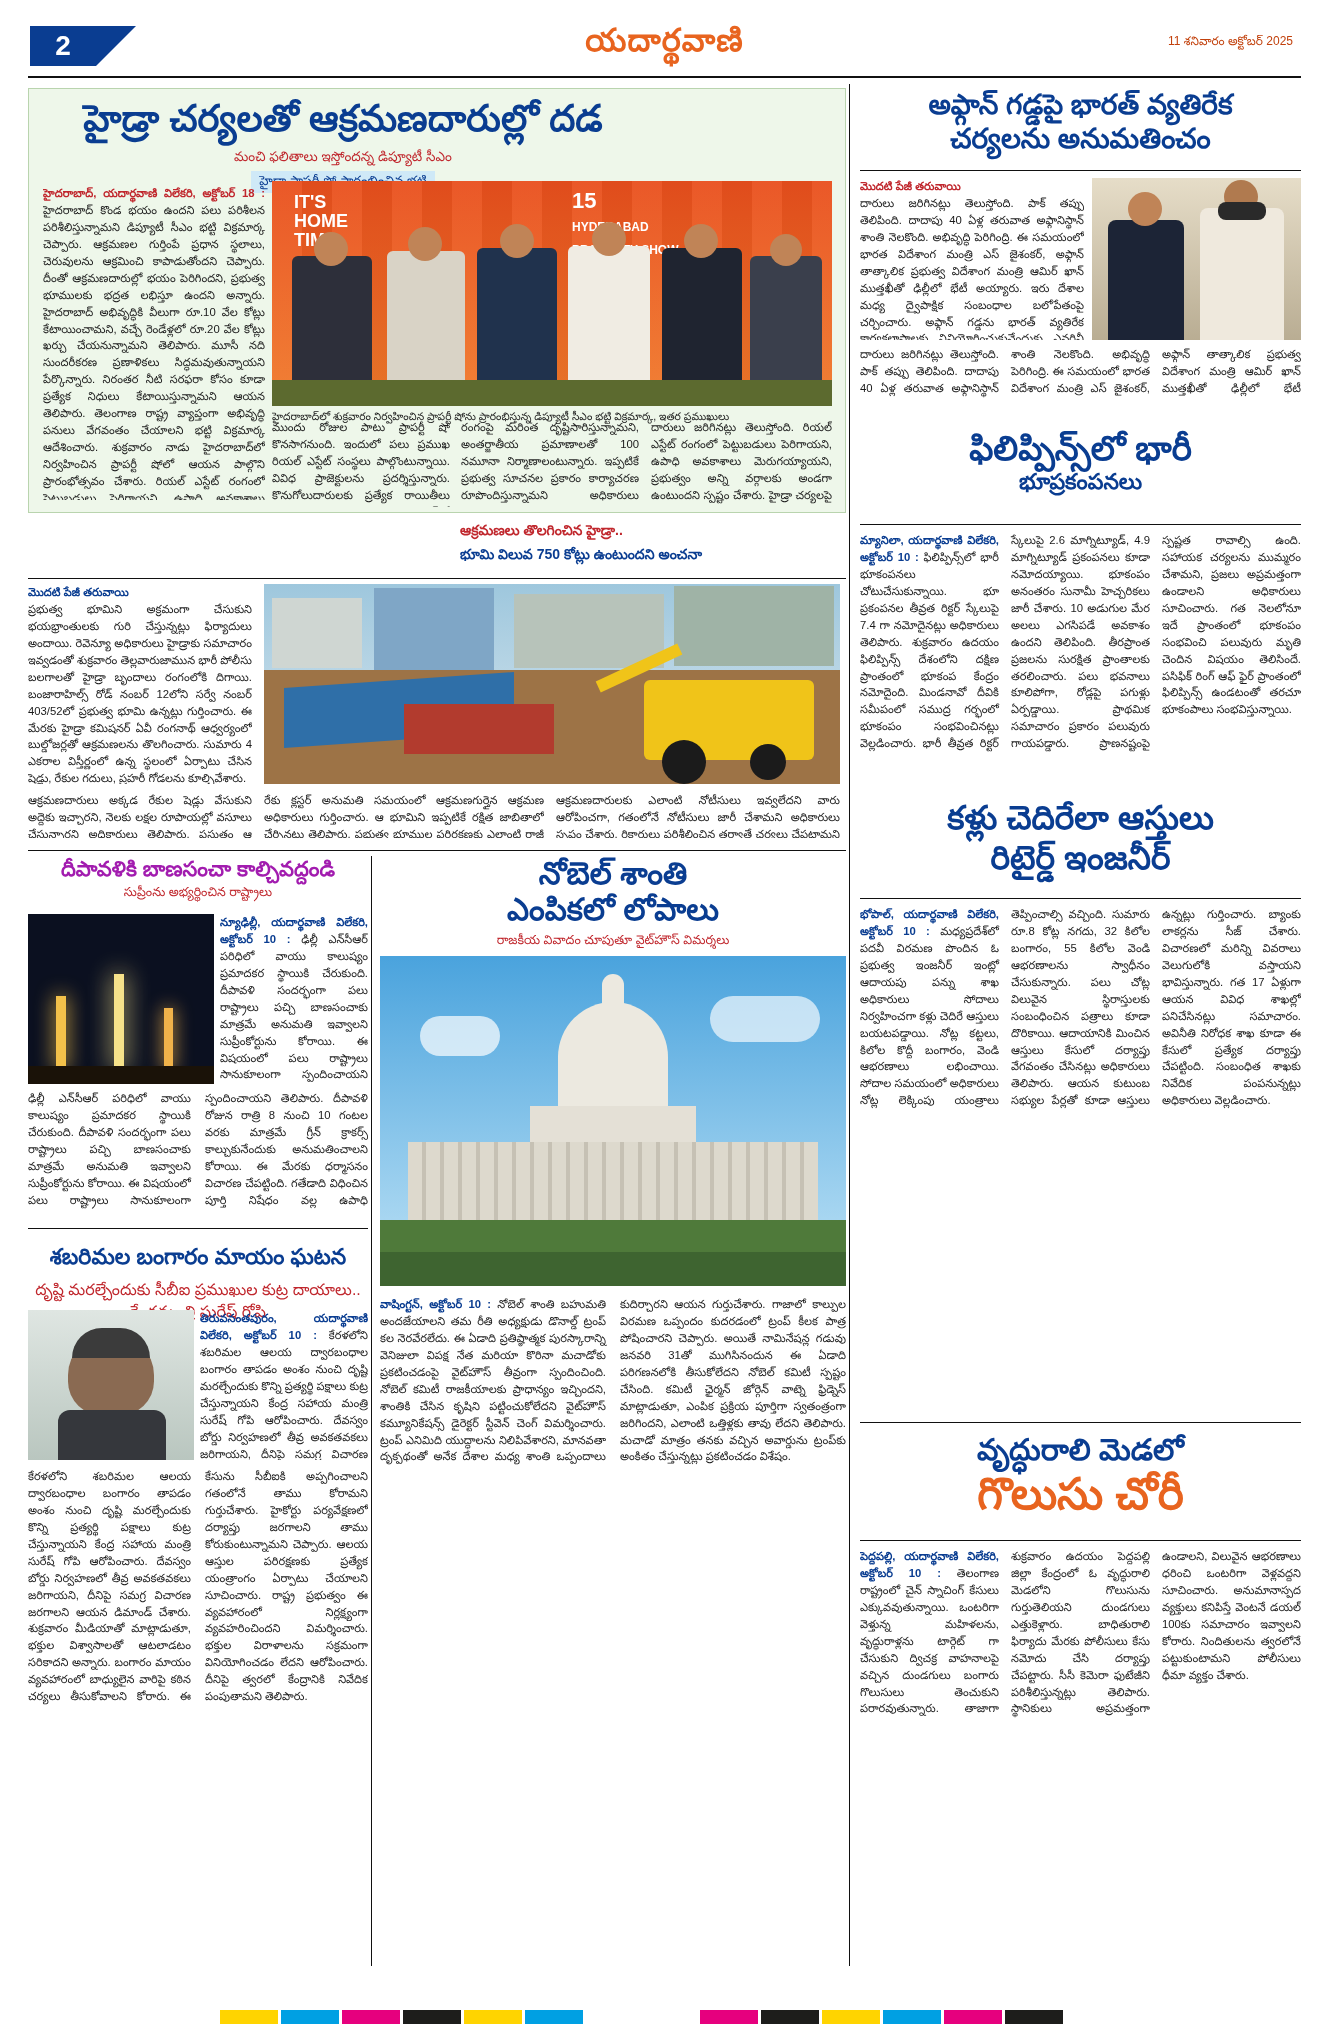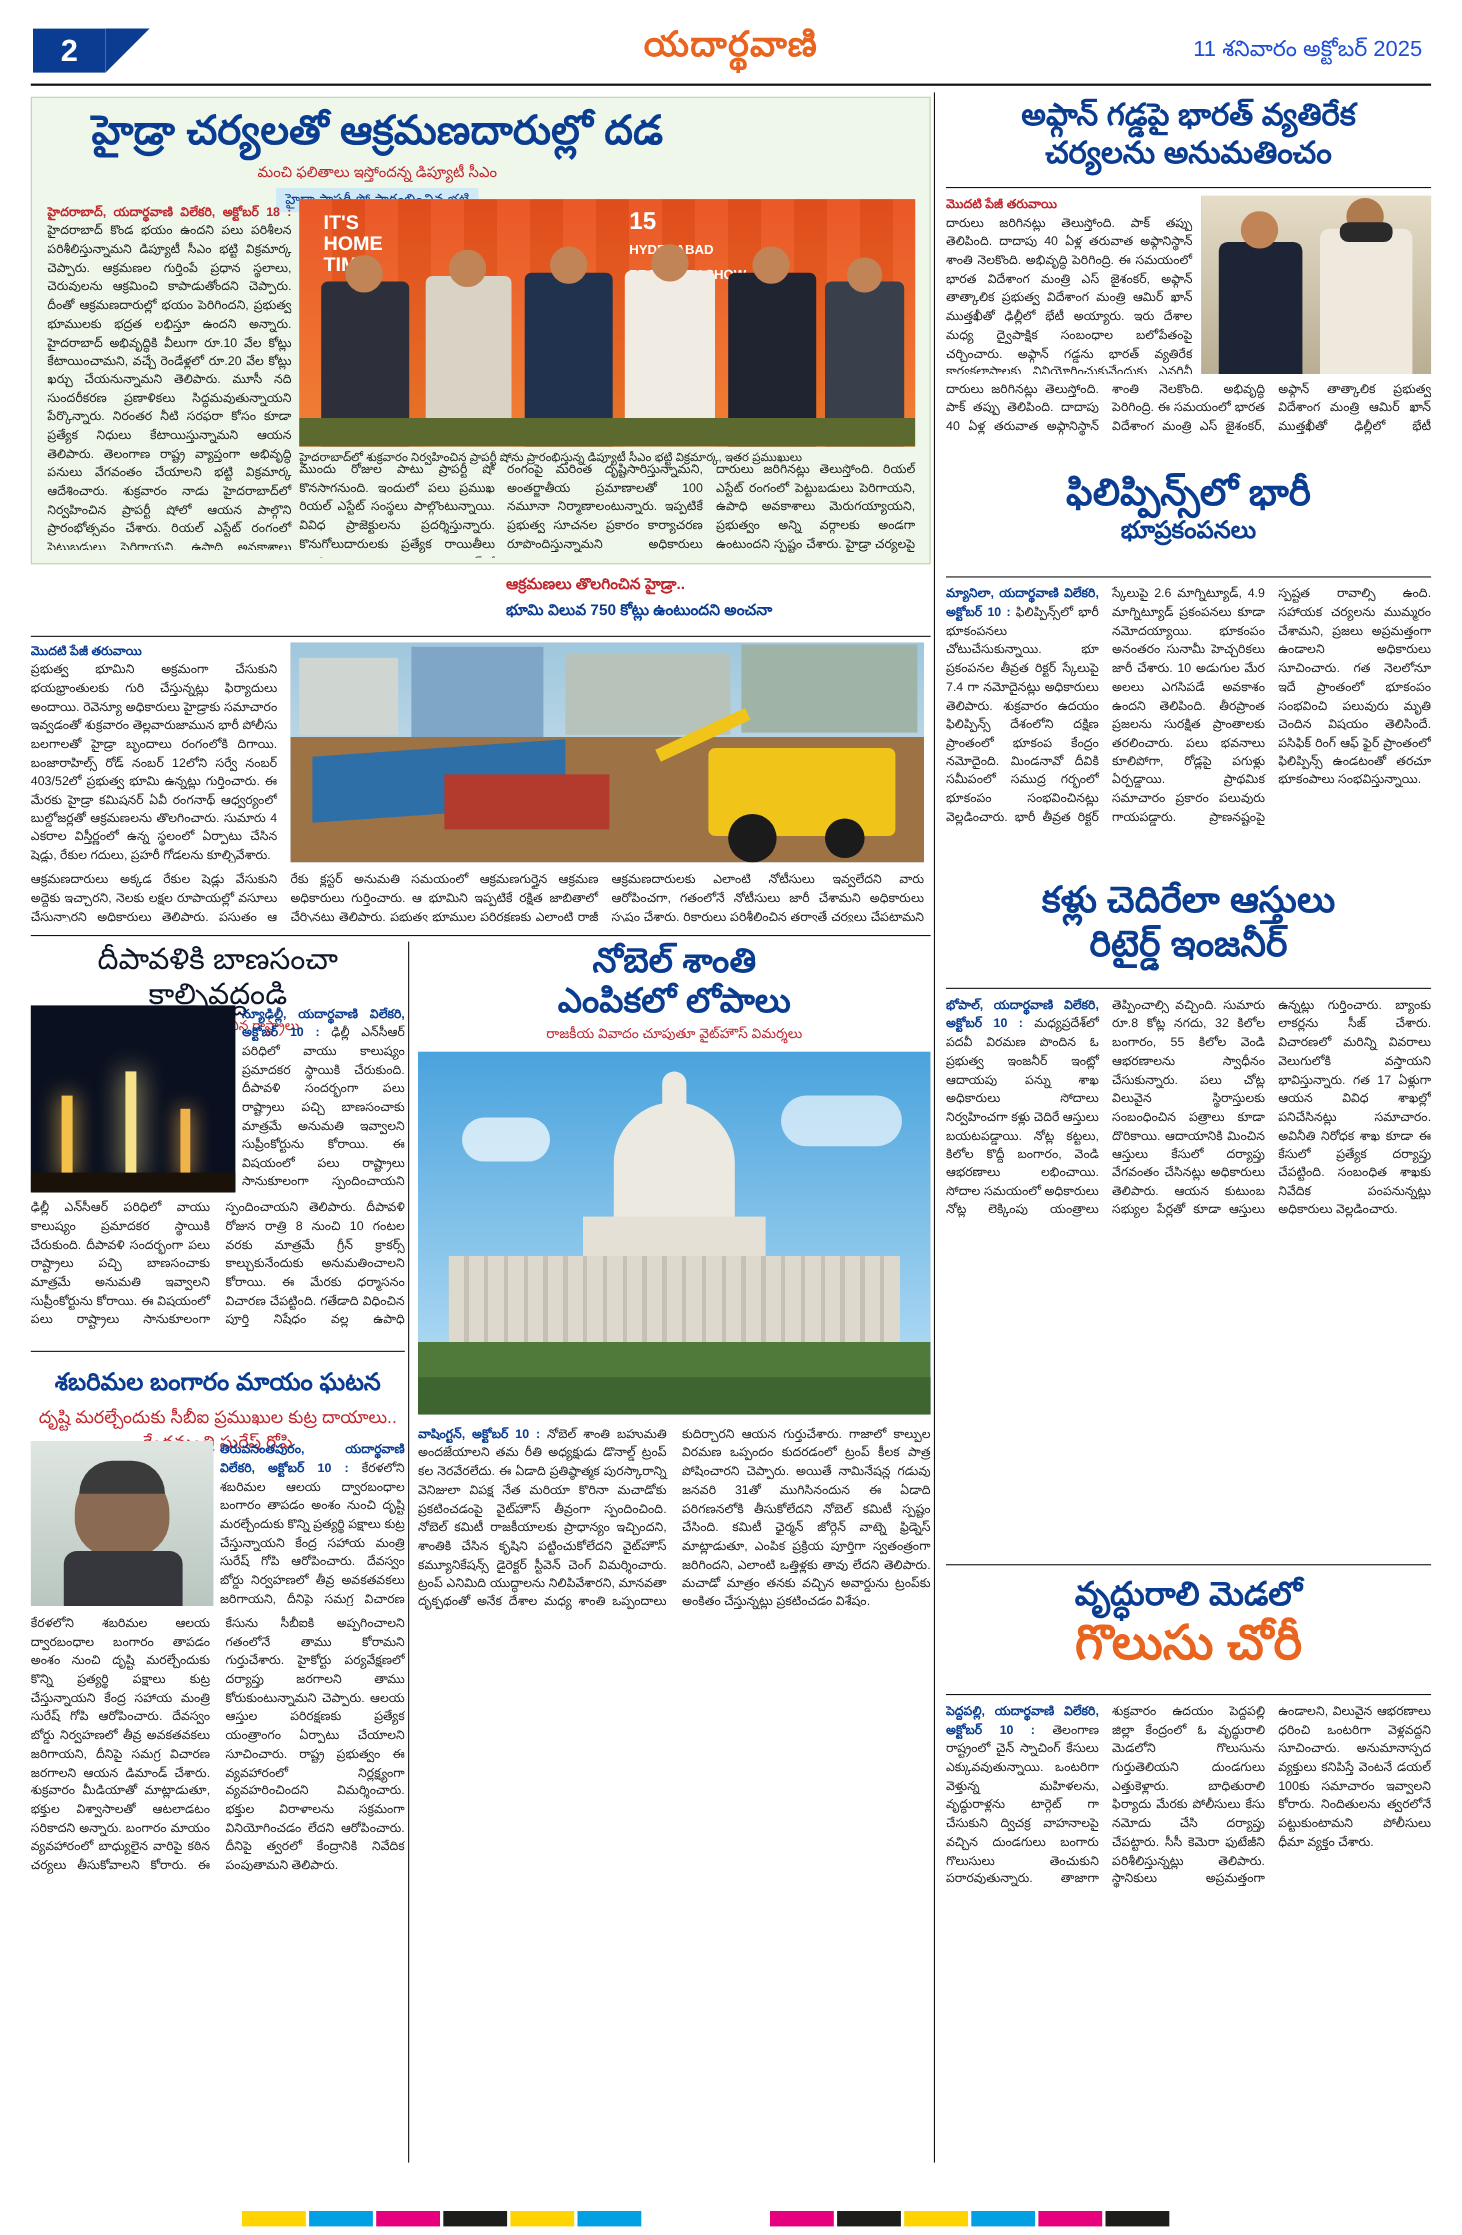--- a/index.html
+++ b/index.html
@@ -16,21 +16,21 @@
   
   .masthead { position:absolute; left:0; top:0; width:1329px; height:78px; }
   .pagenum-wrap { position:absolute; left:30px; top:26px; width:110px; height:40px; }
   .pagenum-box { position:absolute; left:0; top:0; width:66px; height:40px; background:#0a3d91; }
   .pagenum-tri { position:absolute; left:66px; top:0; width:0; height:0;
      border-top:40px solid #0a3d91; border-right:40px solid transparent; }
   .pagenum { position:absolute; left:0; top:0; width:66px; height:40px; line-height:40px;
      text-align:center; color:#fff; font-size:28px; font-weight:bold; }
   .logo { position:absolute; left:0; right:0; top:22px; text-align:center;
      font-size:32px; color:#e8641f; font-weight:bold; letter-spacing:1px; }
-  .dateline { position:absolute; right:36px; top:34px; font-size:20px; color:#1d4ed8; }
+  .dateline { position:absolute; right:36px; top:34px; font-size:12px; color:#c2410c; }
   .rule-top { position:absolute; left:28px; right:28px; top:76px; height:2px; background:#111; }
 
   
   .box { position:absolute; }
   .hairline { background:#111; }
 
   
   .hl-main {
     font-size:38px; color:#0a3d91; font-weight:bold; line-height:1.18;
     text-align:center;
@@ -152,21 +152,21 @@
     </div>
 
     <div class="body-text" style="position:absolute;left:0;top:272px;width:224px;height:46px;overflow:hidden;">ఆక్రమణదారులు అక్కడ రేకుల షెడ్లు వేసుకుని అద్దెకు ఇచ్చారని, నెలకు లక్షల రూపాయల్లో వసూలు చేస్తున్నారని అధికారులు తెలిపారు. ప్రస్తుతం ఆ భూమి మార్కెట్ విలువ సుమారు రూ.750 కోట్లు ఉంటుందని అంచనా వేస్తున్నారు. ఆక్రమణల తొలగింపు సందర్భంగా స్థానికులు అడ్డుకునేందుకు ప్రయత్నించగా పోలీసులు వారిని అదుపులోకి తీసుకున్నారు. కొద్దిసేపు ఉద్రిక్త పరిస్థితి నెలకొంది.</div>
     <div class="body-text" style="position:absolute;left:236px;top:272px;width:280px;height:46px;overflow:hidden;">రేకు క్లస్టర్ అనుమతి సమయంలో ఆక్రమణగుర్తైన ఆక్రమణ అధికారులు గుర్తించారు. ఆ భూమిని ఇప్పటికే రక్షిత జాబితాలో చేర్చినట్లు తెలిపారు. ప్రభుత్వ భూముల పరిరక్షణకు ఎలాంటి రాజీ ఉండబోదని, ఆక్రమణలకు పాల్పడితే కఠిన చర్యలు తప్పవని హైడ్రా కమిషనర్ హెచ్చరించారు. భవిష్యత్తులో ఇలాంటి ఆక్రమణలు జరగకుండా అక్కడ ప్రహరీ నిర్మించి బోర్డు ఏర్పాటు చేయనున్నట్లు వెల్లడించారు.</div>
     <div class="body-text" style="position:absolute;left:528px;top:272px;width:284px;height:46px;overflow:hidden;">ఆక్రమణదారులకు ఎలాంటి నోటీసులు ఇవ్వలేదని వారు ఆరోపించగా, గతంలోనే నోటీసులు జారీ చేశామని అధికారులు స్పష్టం చేశారు. రికార్డులు పరిశీలించిన తర్వాతే చర్యలు చేపట్టామని తెలిపారు. భూమి యాజమాన్య వివాదం భూమిని భారతం భూమిని కప్పా చేస్తున్నట్లు తెలిసింది.</div>
 
     <div class="hairline" style="position:absolute;left:0;top:330px;width:818px;height:1px;"></div>
   </div>
 
   <div class="box" style="left:28px;top:856px;width:340px;height:380px;">
-    <div style="font-size:27px;color:#0f172a;font-weight:normal;text-align:center;line-height:1.2;">దీపావళికి బాణసంచా కాల్చివద్దండి</div>
+    <div style="font-size:21px;color:#a21caf;font-weight:bold;text-align:center;line-height:1.2;">దీపావళికి బాణసంచా కాల్చివద్దండి</div>
     <div style="font-size:12.5px;color:#c0272d;text-align:center;margin-top:4px;">సుప్రీంను అభ్యర్థించిన రాష్ట్రాలు</div>
     <div class="photo" style="position:absolute;left:0;top:58px;width:186px;height:170px;background:#0b1020;">
       <div style="position:absolute;left:28px;bottom:14px;width:10px;height:74px;background:#f3c14a;box-shadow:0 0 20px #f3c14a;"></div>
       <div style="position:absolute;left:86px;bottom:14px;width:10px;height:96px;background:#f6e28a;box-shadow:0 0 24px #f6e28a;"></div>
       <div style="position:absolute;left:136px;bottom:14px;width:9px;height:62px;background:#f0b24a;box-shadow:0 0 18px #f0b24a;"></div>
       <div style="position:absolute;left:0;bottom:0;width:100%;height:18px;background:#1a1208;"></div>
     </div>
     <div class="body-text" style="position:absolute;left:192px;top:58px;width:148px;height:170px;overflow:hidden;">
       <span class="lead-blue">న్యూఢిల్లీ, యదార్థవాణి విలేకరి, అక్టోబర్ 10 :</span>
       <span>ఢిల్లీ ఎన్‌సీఆర్ పరిధిలో వాయు కాలుష్యం ప్రమాదకర స్థాయికి చేరుకుంది. దీపావళి సందర్భంగా పలు రాష్ట్రాలు పచ్చి బాణసంచాకు మాత్రమే అనుమతి ఇవ్వాలని సుప్రీంకోర్టును కోరాయి. ఈ విషయంలో పలు రాష్ట్రాలు సానుకూలంగా స్పందించాయని తెలిపారు. దీపావళి రోజున రాత్రి 8 నుంచి 10 గంటల వరకు మాత్రమే గ్రీన్ క్రాకర్స్ కాల్చుకునేందుకు అనుమతించాలని కోరాయి. ఈ మేరకు ధర్మాసనం విచారణ చేపట్టింది. గతేడాది విధించిన పూర్తి నిషేధం వల్ల ఉపాధి కోల్పోయామని వ్యాపారులు వాపోయారు. కాలుష్య నియంత్రణ మండలి నివేదికలను కూడా కోర్టు పరిశీలించింది. రెండు గంటలపాటు పరిమిత సమయంలోనే బాణసంచా కాల్చాలని సూచించింది. నిబంధనలు ఉల్లంఘిస్తే కఠిన చర్యలు తప్పవని హెచ్చరించింది. ఢిల్లీ ప్రభుత్వం చర్యలు సమన్వయముతో కాలుష్య నియంత్రణకు చర్యలు తీసుకుంటుందని తెలిపింది. ఆన్‌లైన్ విక్రయాలపైనా నిషేధం కొనసాగుతుందని స్పష్టం చేసింది. ఫ్లిప్‌కార్ట్, అమెజాన్, మీషో వంటి ఇ-కామర్స్ సంస్థలు బాణసంచా విక్రయాలు నిలిపివేయాలని ఆదేశించింది. తదుపరి విచారణ వచ్చే వారం జరగనుంది.</span>

